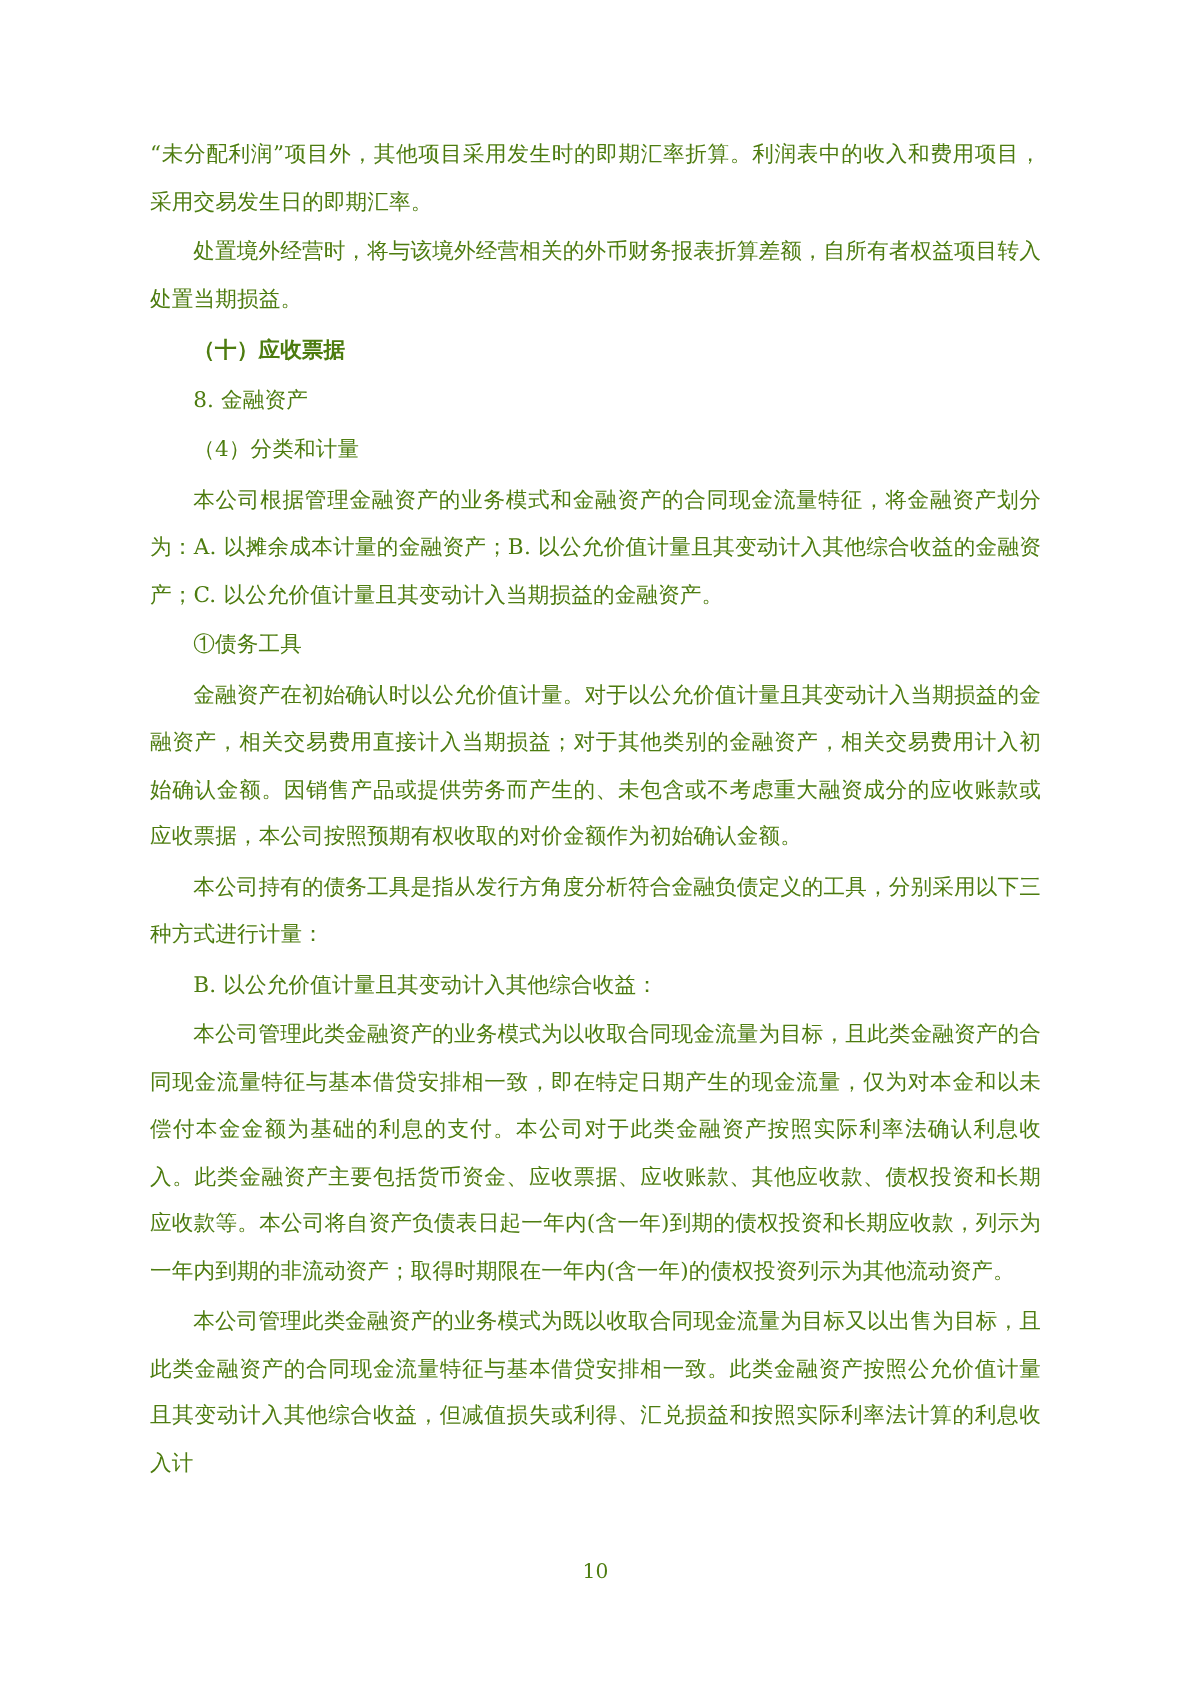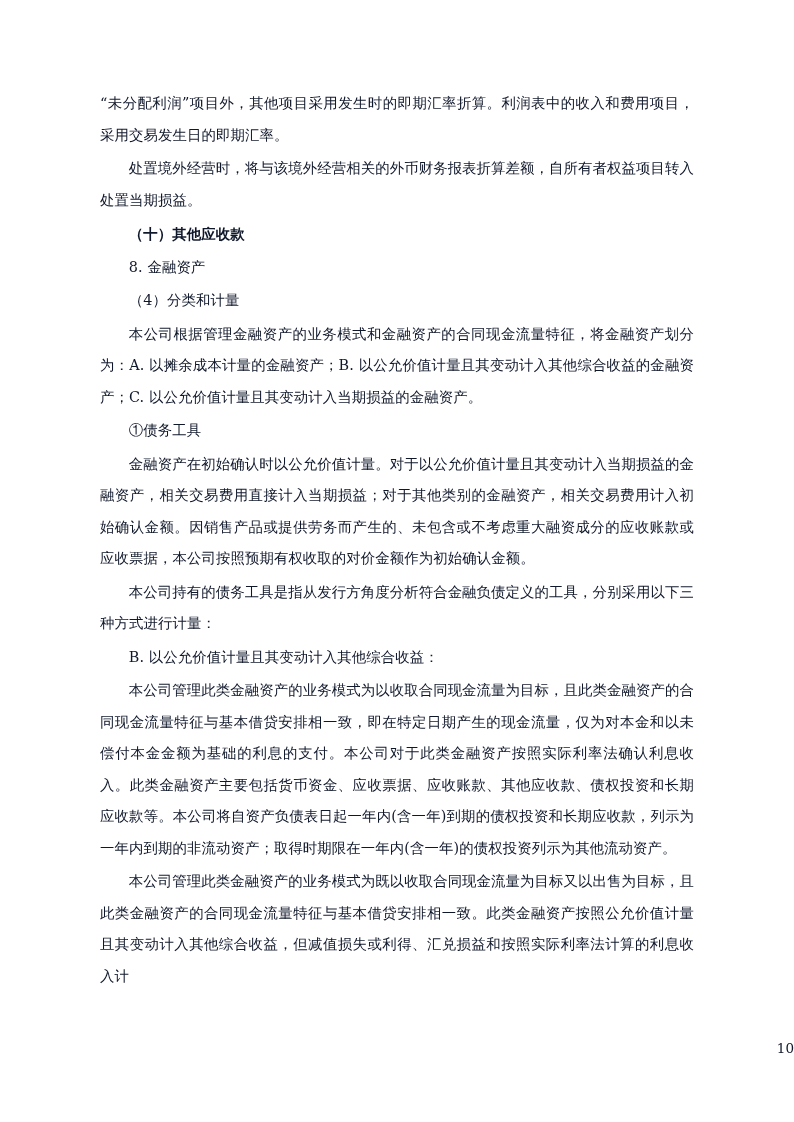--- a/index.html
+++ b/index.html
@@ -8,21 +8,21 @@
     background: #8a8a8a;
   }
   .page {
     width: 794px;
     height: 1122px;
     background: #ffffff;
     margin: 0 auto;
     position: relative;
     box-sizing: border-box;
     font-family: "DejaVu Serif", "Liberation Serif", serif;
-    color: #0f172a;
+    color: #4d7c0f;
     overflow: hidden;
   }
   .content {
     position: absolute;
     left: 100px;
     top: 88px;
     width: 594px;
   }
   p {
     margin: 0 0 2px 0;
@@ -37,33 +37,33 @@
   }
   p.heading {
     text-indent: 2em;
     font-weight: bold;
   }
   .footer {
     position: absolute;
     left: 0;
     right: 0;
     top: 1040px;
-    text-align: right;
+    text-align: center;
     font-size: 13.5px;
     font-family: "DejaVu Serif", "Liberation Serif", serif;
   }
 </style>
 </head>
 <body>
 
 <div class="page">
   <div class="content">
     <p class="plain">“未分配利润”项目外，其他项目采用发生时的即期汇率折算。利润表中的收入和费用项目，采用交易发生日的即期汇率。</p>
     <p class="indent">处置境外经营时，将与该境外经营相关的外币财务报表折算差额，自所有者权益项目转入处置当期损益。</p>
-    <p class="heading">（十）其他应收款</p>
+    <p class="heading">（十）应收票据</p>
     <p class="indent">8. 金融资产</p>
     <p class="indent">（4）分类和计量</p>
     <p class="indent">本公司根据管理金融资产的业务模式和金融资产的合同现金流量特征，将金融资产划分为：A. 以摊余成本计量的金融资产；B. 以公允价值计量且其变动计入其他综合收益的金融资产；C. 以公允价值计量且其变动计入当期损益的金融资产。</p>
     <p class="indent">①债务工具</p>
     <p class="indent">金融资产在初始确认时以公允价值计量。对于以公允价值计量且其变动计入当期损益的金融资产，相关交易费用直接计入当期损益；对于其他类别的金融资产，相关交易费用计入初始确认金额。因销售产品或提供劳务而产生的、未包含或不考虑重大融资成分的应收账款或应收票据，本公司按照预期有权收取的对价金额作为初始确认金额。</p>
     <p class="indent">本公司持有的债务工具是指从发行方角度分析符合金融负债定义的工具，分别采用以下三种方式进行计量：</p>
     <p class="indent">B. 以公允价值计量且其变动计入其他综合收益：</p>
     <p class="indent">本公司管理此类金融资产的业务模式为以收取合同现金流量为目标，且此类金融资产的合同现金流量特征与基本借贷安排相一致，即在特定日期产生的现金流量，仅为对本金和以未偿付本金金额为基础的利息的支付。本公司对于此类金融资产按照实际利率法确认利息收入。此类金融资产主要包括货币资金、应收票据、应收账款、其他应收款、债权投资和长期应收款等。本公司将自资产负债表日起一年内(含一年)到期的债权投资和长期应收款，列示为一年内到期的非流动资产；取得时期限在一年内(含一年)的债权投资列示为其他流动资产。</p>
     <p class="indent">本公司管理此类金融资产的业务模式为既以收取合同现金流量为目标又以出售为目标，且此类金融资产的合同现金流量特征与基本借贷安排相一致。此类金融资产按照公允价值计量且其变动计入其他综合收益，但减值损失或利得、汇兑损益和按照实际利率法计算的利息收入计</p>
   </div>

